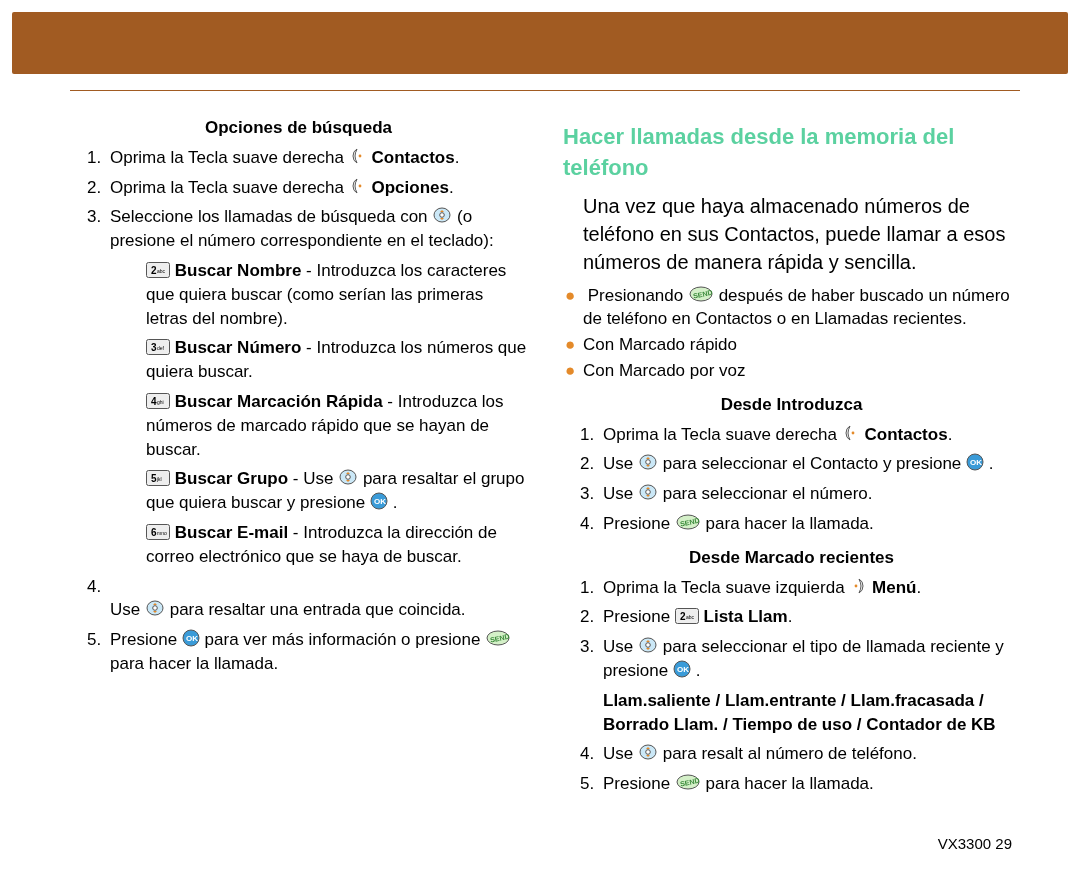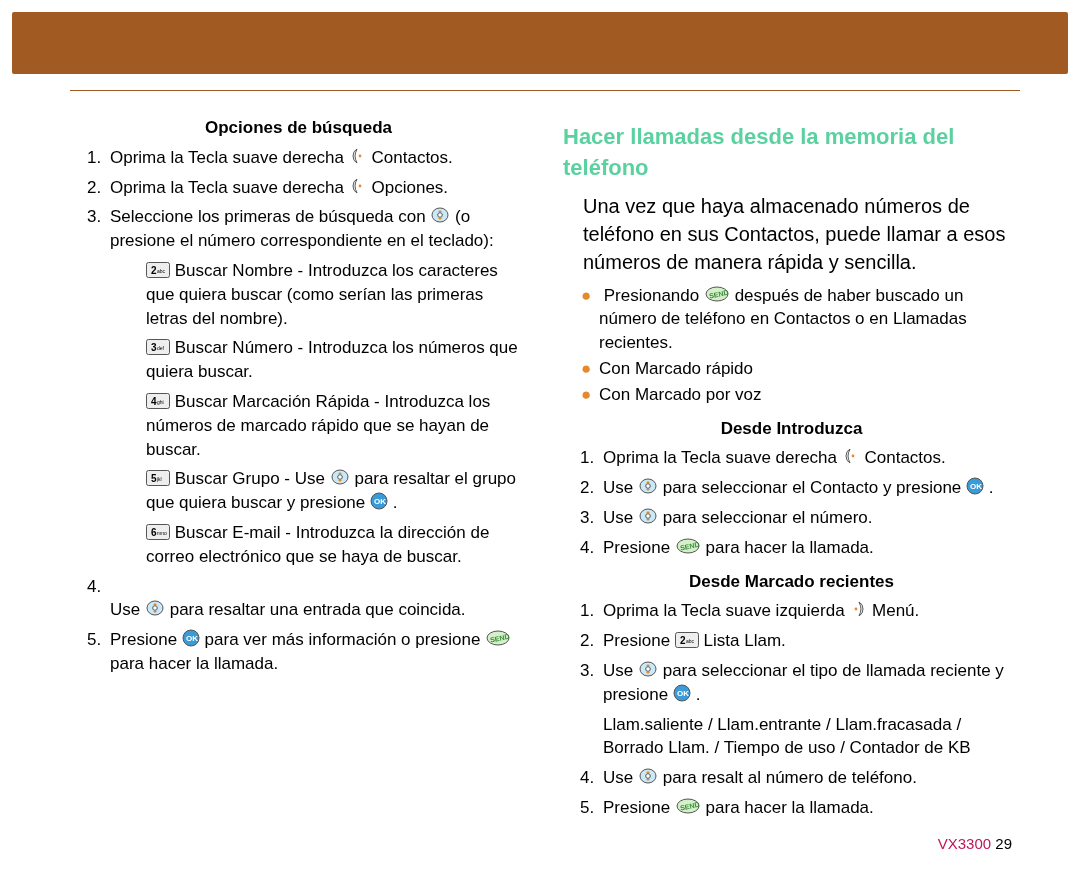--- a/index.html
+++ b/index.html
@@ -29,51 +29,51 @@
   .page {
     position: absolute;
     top: 106px;
     left: 70px;
     right: 60px;
     bottom: 40px;
     display: flex;
     gap: 36px;
   }
   .col { flex: 1 1 0; }
-  .bold { font-weight: normal; }
+  .bold { font-weight: bold; }
   .h2green {
     color: #5bd1a0;
     font-weight: bold;
     font-size: 22px;
     margin-bottom: 8px;
     margin-top: 16px;
   }
   .sub { font-weight: bold; margin-top: 10px; margin-bottom: 6px; text-align: center; }
   ol { list-style-position: outside; padding-left: 36px; }
   ol > li { margin-bottom: 6px; padding-left: 4px; }
   .blist { list-style: none; padding-left: 20px; }
-  .blist li { margin-bottom: 2px; margin-left: 16px; }
+  .blist li { margin-bottom: 2px; }
   .blist li::before {
     content: "●";
     color: #e48a2a;
     display: inline-block;
     width: 18px;
     margin-left: -18px;
   }
   .nested { list-style: none; padding-left: 36px; margin-top: 6px; }
   .nested li { margin-bottom: 6px; }
   .kicon { display: inline-block; vertical-align: -2px; }
   .kicon svg { display: block; }
   .footer {
     position: absolute;
     right: 68px;
     bottom: 18px;
     font-size: 15px;
   }
-  .footer .model { color: #be185d; }
+  .footer .model { color: #000000; }
   .indentp { margin-left: 20px; font-size: 20px; margin-bottom: 8px; }
   .mt6 { margin-top: 6px; display: inline-block;}
 </style>
 </head>
 <body>
 
 <div class="topbar"></div>
 <div class="toprule"></div>
 
 <div class="page">
@@ -91,21 +91,21 @@
       </li>
       <li>
         <span>Oprima la Tecla suave derecha</span>
         <span class="kicon"><svg width="18" height="18">
               <path d="M8 2 Q4 4 4 9 Q4 14 8 16 Q6 12 6 9 Q6 6 8 2 Z" fill="#fff" stroke="#555"></path>
               <circle cx="11" cy="9" r="1.4" fill="#e48a2a"></circle>
             </svg></span>
         <span class="bold">Opciones</span>.
       </li>
       <li>
-        <span>Seleccione los primeras de búsqueda con</span>
+        <span>Seleccione los llamadas de búsqueda con</span>
         <span class="kicon"><svg width="20" height="18">
               <ellipse cx="10" cy="9" rx="8" ry="7" fill="#cbe8f7" stroke="#555"></ellipse>
               <circle cx="10" cy="9" r="2.3" fill="#fff" stroke="#555"></circle>
               <path d="M10 4 L8 6 L12 6 Z M10 14 L8 12 L12 12 Z" fill="#e48a2a"></path>
             </svg></span>
         <span>(o presione el número correspondiente en el teclado):</span>
         <ul class="nested">
           <li>
             <span class="kicon"><svg width="24" height="16">
                   <rect x="0.5" y="0.5" width="23" height="15" rx="2" fill="#eee" stroke="#555"></rect>

